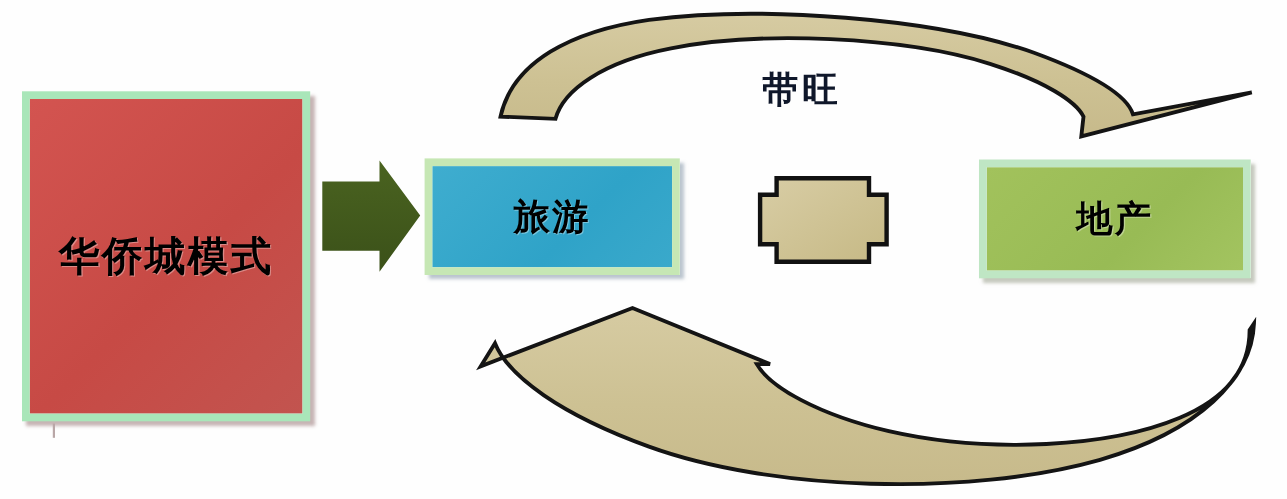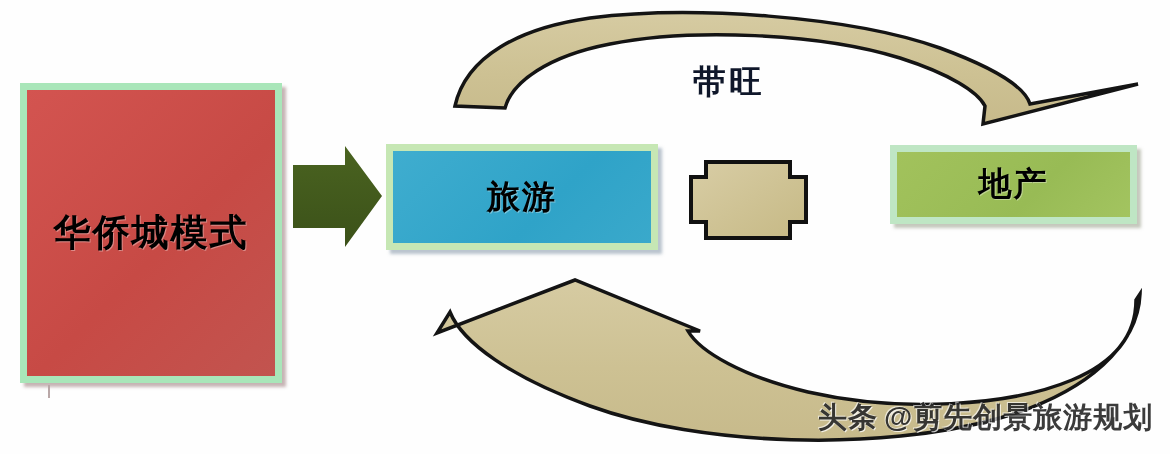--- a/index.html
+++ b/index.html
@@ -48,33 +48,33 @@
     background: linear-gradient(135deg, #d35450 0%, #c74a45 55%, #c2544f 100%);
     border-color: #a9e6b9;
     box-shadow: 4px 4px 3px rgba(130,90,90,0.45);
     font-size: 37px;
     margin-top: 40px;
   }
 
   #box-tourism {
     left: 386px;
     top: 144px;
-    width: 272px;
+    width: 232px;
     height: 106px;
     background: linear-gradient(135deg, #3fadcf 0%, #2fa3c8 60%, #3aa9cb 100%);
     border-color: #c6e7b4;
     box-shadow: 4px 4px 3px rgba(120,140,160,0.5);
     font-size: 33px;
   }
 
   #box-realestate {
     left: 890px;
     top: 145px;
     width: 247px;
-    height: 79px;
+    height: 108px;
     background: linear-gradient(135deg, #a2c25c 0%, #98bb55 60%, #a3c460 100%);
     border-color: #bfe6c4;
     box-shadow: 4px 4px 3px rgba(150,155,135,0.55);
     font-size: 33px;
   }
 
   
   .arc-label {
     position: absolute;
     font-weight: bold;
@@ -200,19 +200,16 @@
     <span>旅游</span>
   </div>
 
   <div class="box" id="box-realestate">
     <span>地产</span>
   </div>
 
   <div class="arc-label" id="label-top">带旺</div>
 
 
-  <div id="watermark">
-    <span class="wm-brand">头条</span><span>@剪先创景旅游规划</span>
-  </div>
 
   <div id="tick-mark"></div>
 
 </div>
 
 </body></html>

